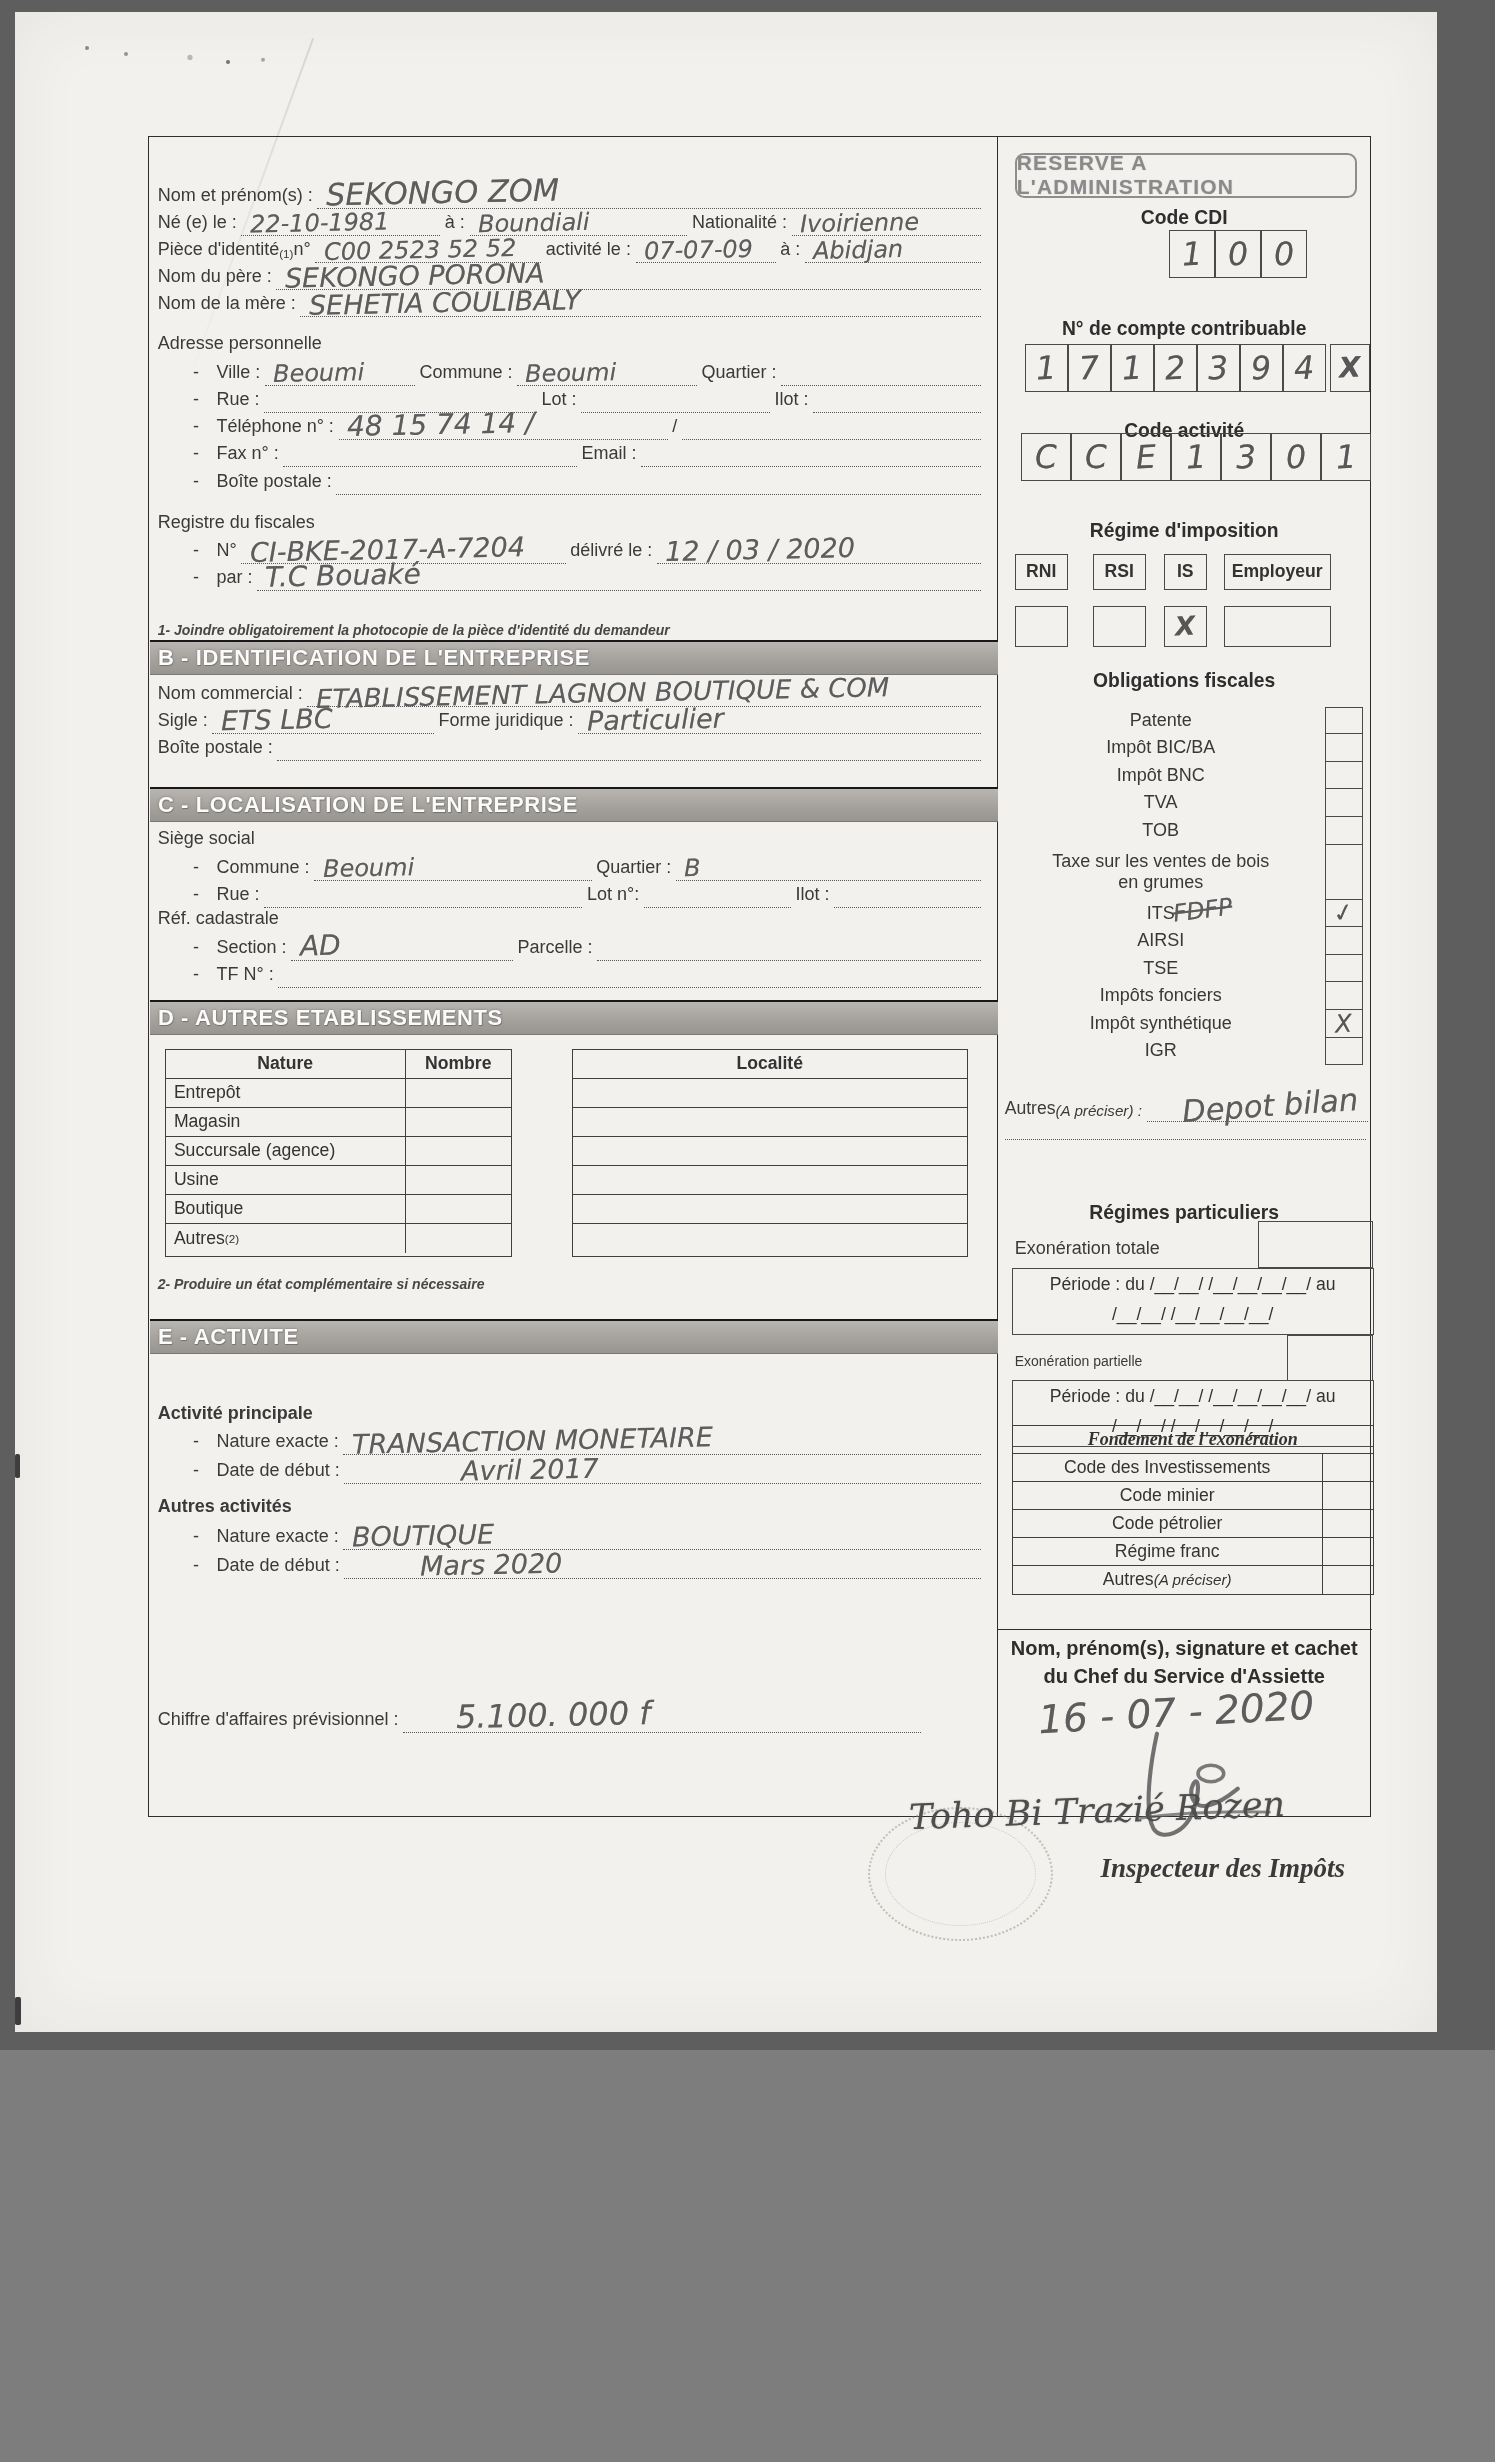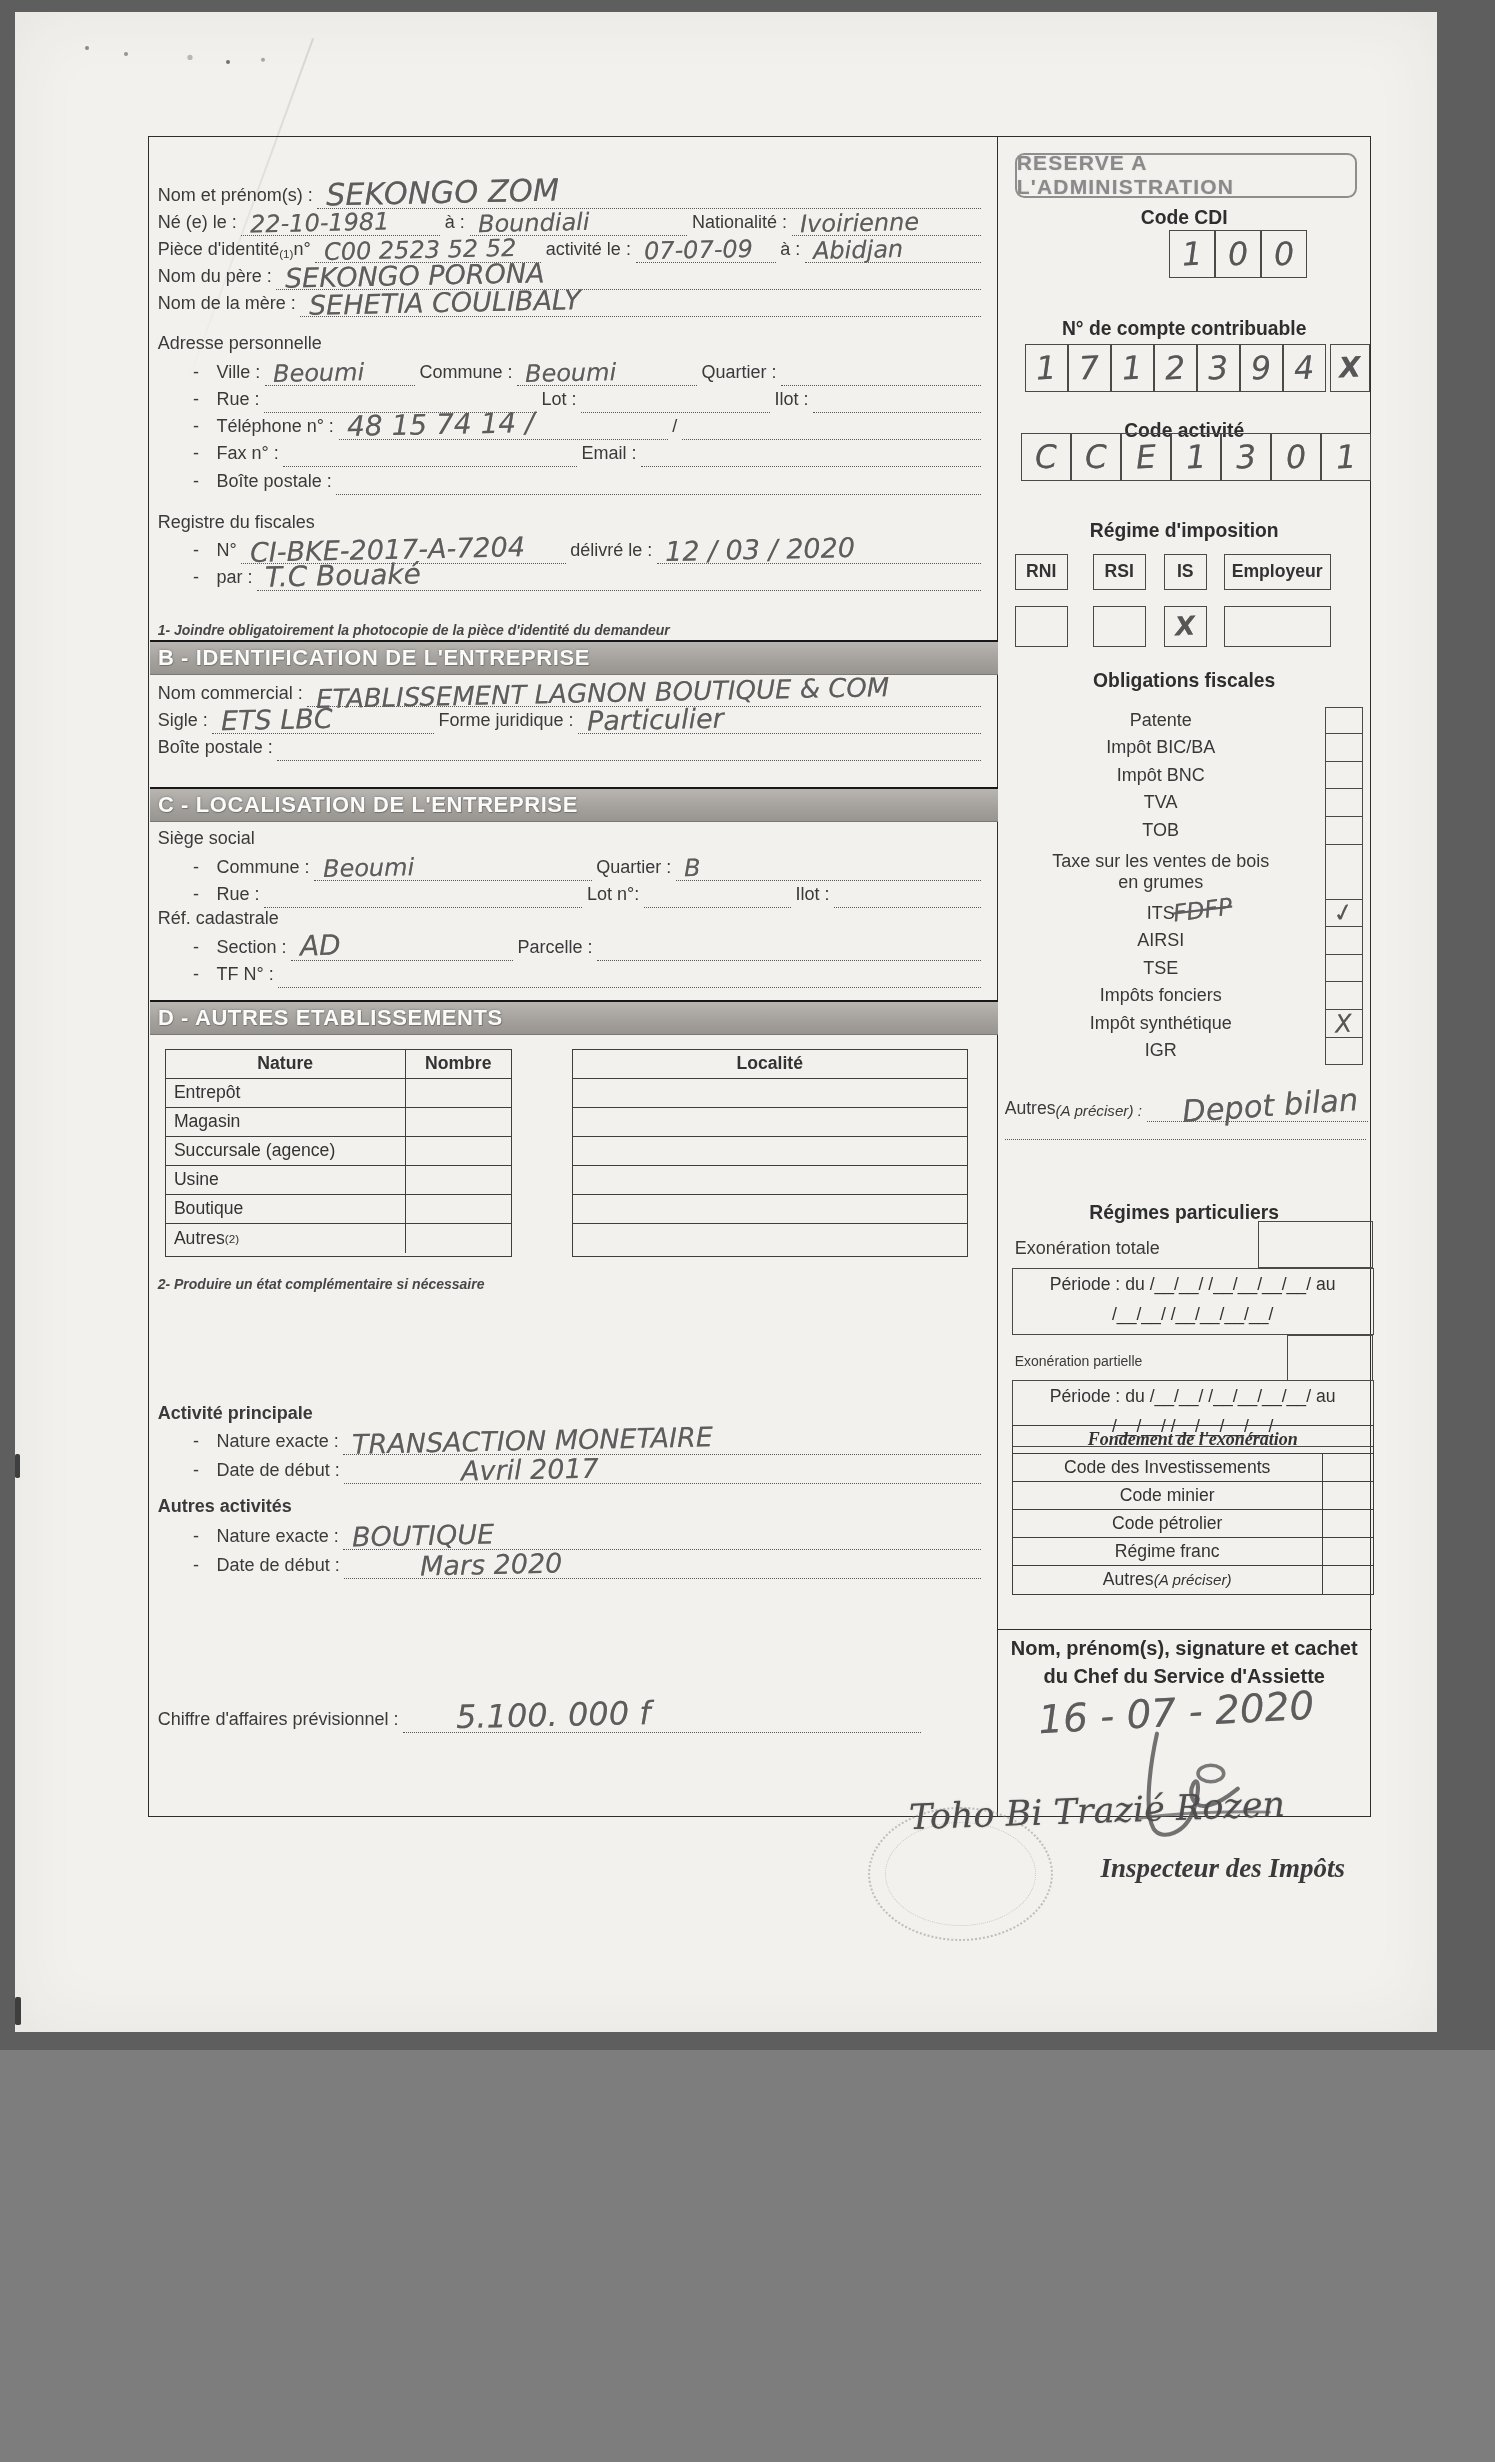--- a/index.html
+++ b/index.html
@@ -323,20 +323,23 @@
       <div class="cell"></div>
       <div class="cell"></div>
       <div class="cell"></div>
       <div class="cell"></div>
       <div class="cell"></div>
       <div class="cell lr"></div>
     </div>
 
     <div class="ftn" style="left:143px;top:1264px;">2- Produire un état complémentaire si nécessaire</div>
 
+    <div class="bar" style="top:1307px;">
+        <span>E - ACTIVITE</span>
+      </div>
 
     <div class="sect bold" style="left:143px;top:1391px;">Activité principale</div>
 
     <div class="row" style="left:176px;top:1416px;width:795px;">
       <span class="lbl dash">-</span>
       <span class="lbl">Nature exacte :</span>
       <span class="fill">
           <span class="hw" style="font-size:27px;">TRANSACTION   MONETAIRE</span>
         </span>
     </div>

